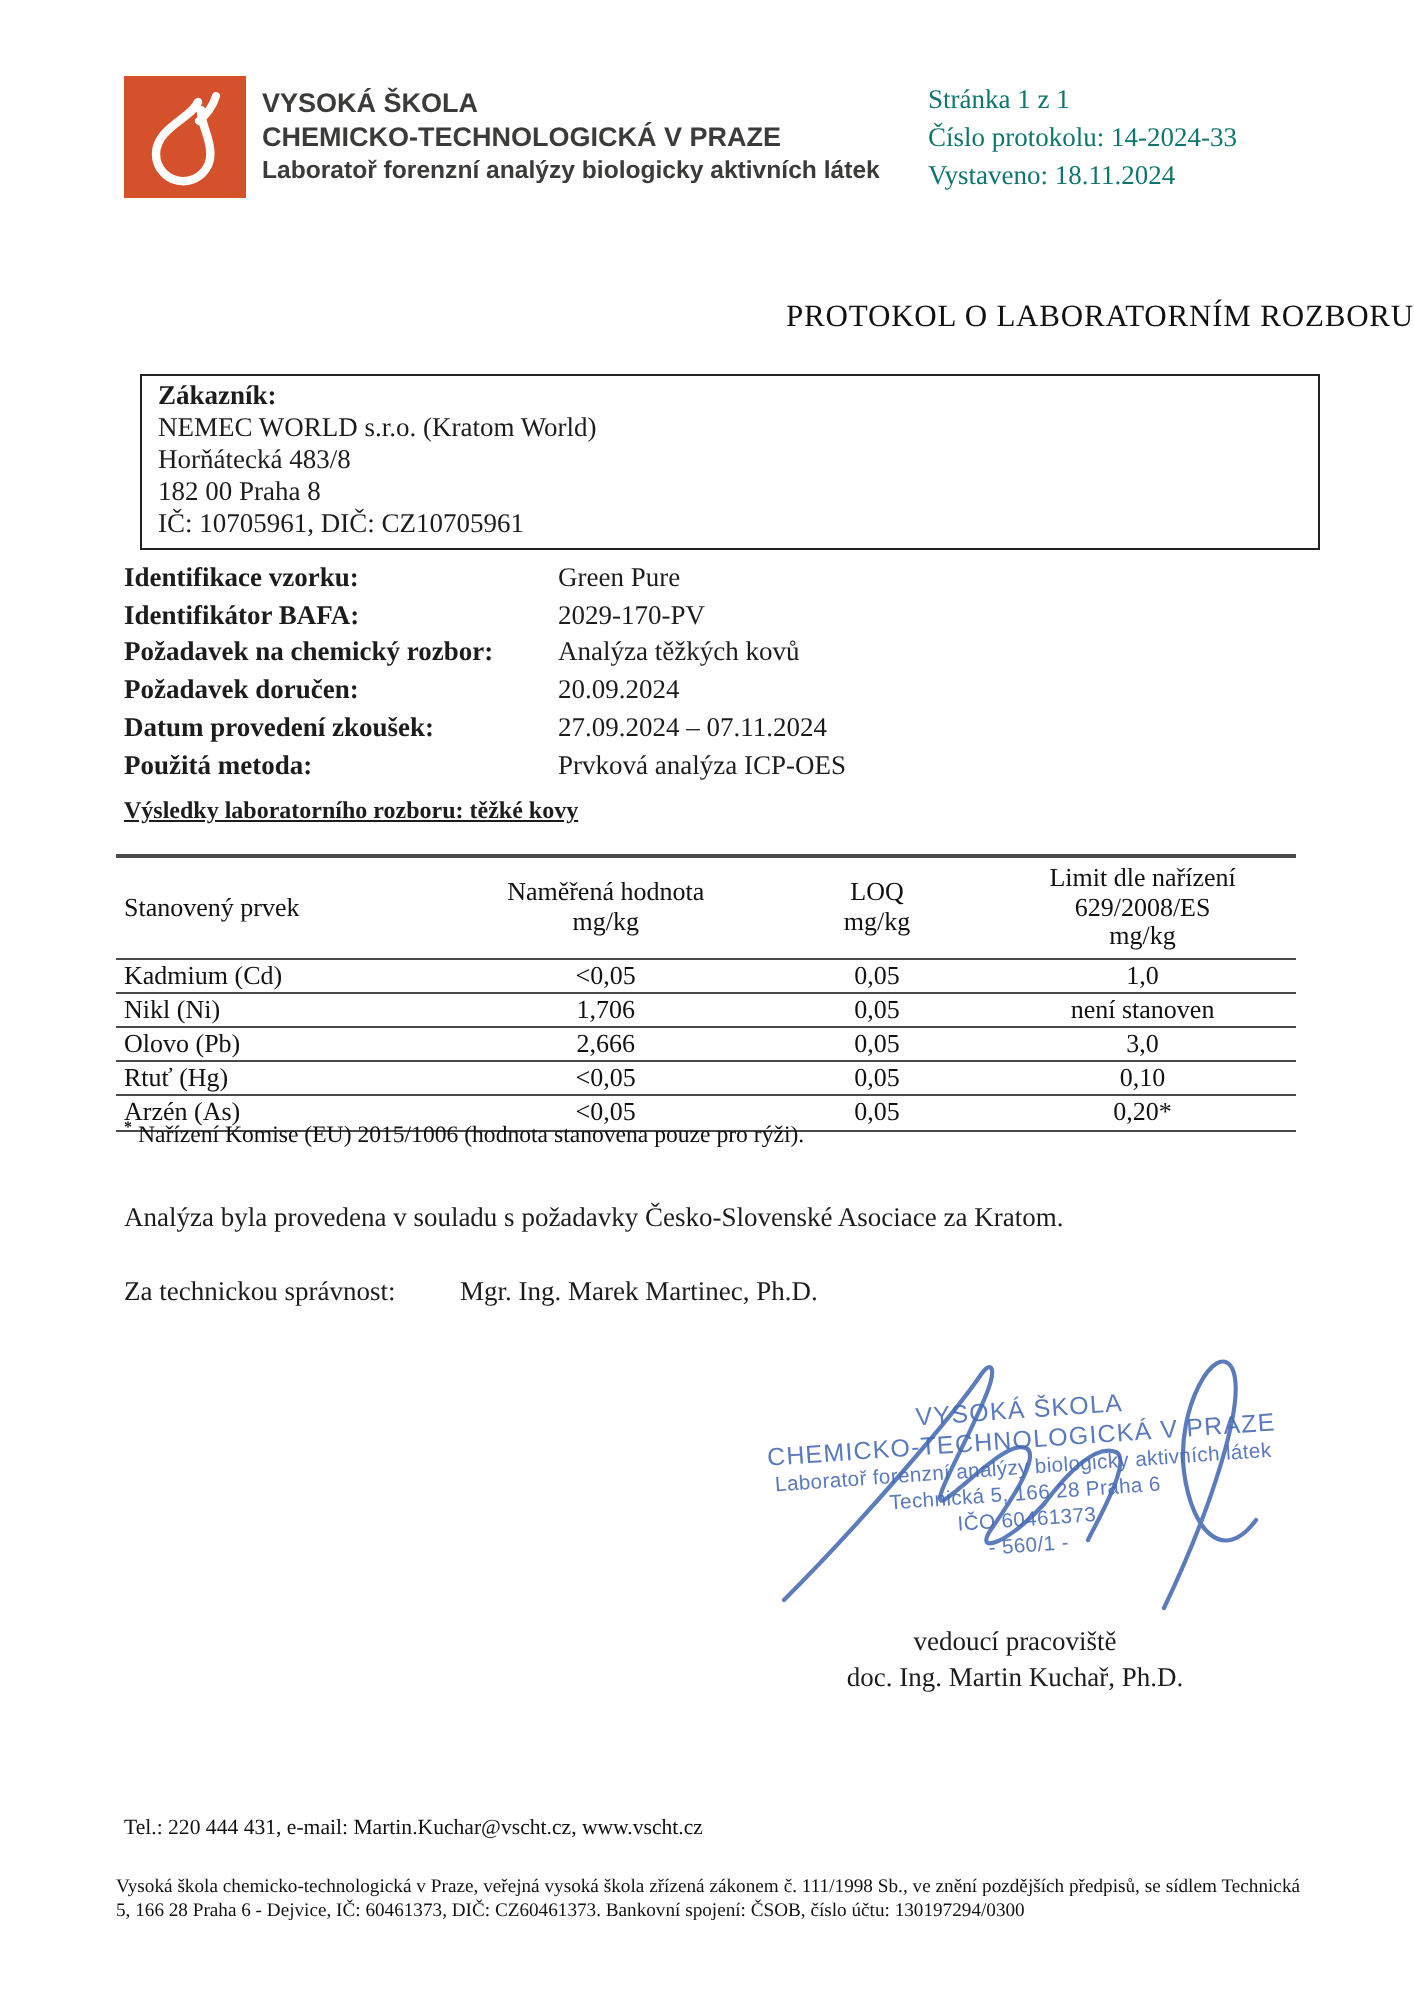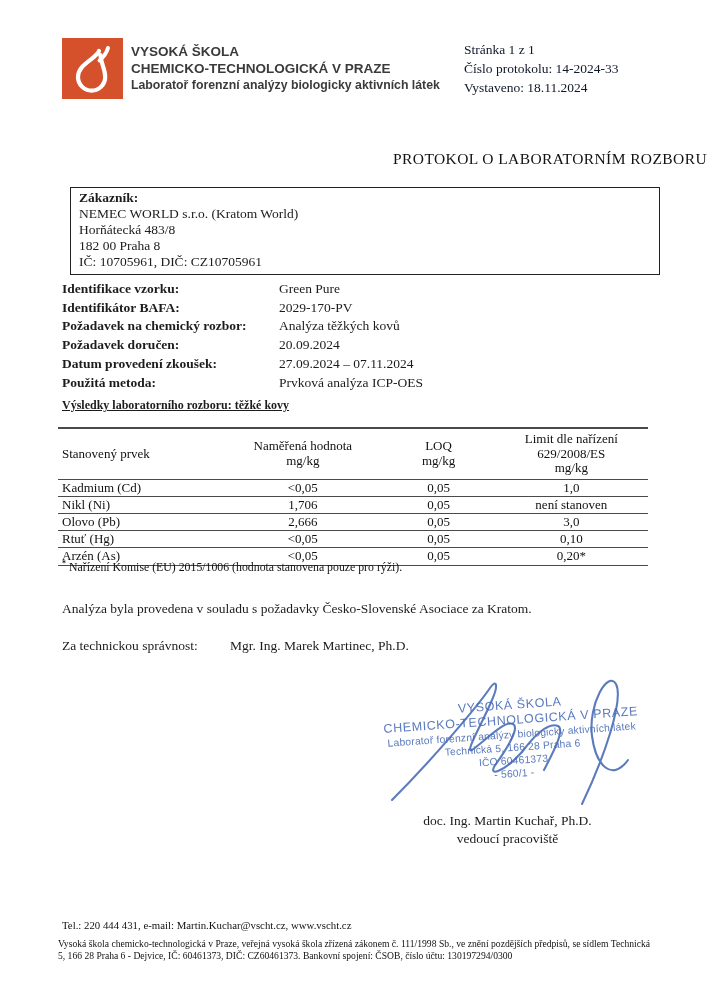--- a/index.html
+++ b/index.html
@@ -9,21 +9,21 @@
   }
   
   .logo{position:absolute;left:62px;top:38px;width:61px;height:61px;background:#d5512c;}
   .logo svg{display:block;}
   .head-text{
     position:absolute;left:131px;top:43px;
     font-family:"Liberation Sans", sans-serif;color:#3b3b3a;line-height:17px;
   }
   .head-text .l1,.head-text .l2{font-weight:bold;font-size:13.5px;}
   .head-text .l3{font-weight:bold;font-size:12.3px;}
-  .head-meta{position:absolute;left:464px;top:40px;font-size:13.5px;line-height:19px;color:#0f172a;}
+  .head-meta{position:absolute;left:464px;top:40px;font-size:13.5px;line-height:19px;color:#0f766e;}
   
   .doc-title{
     position:absolute;left:0;top:150px;width:707px;text-align:right;
     font-size:15.5px;letter-spacing:.4px;color:#111;
   }
   
   .customer{
     position:absolute;left:58px;top:187px;width:572px;
     border:1.3px solid #222;padding:2px 8px 4px 8px;
     font-size:13.5px;line-height:15.9px;margin-left:12px;
@@ -64,21 +64,21 @@
   .stamp{
     position:absolute;left:362px;top:698px;width:300px;text-align:center;
     font-family:"Liberation Sans", sans-serif;color:#4468b4;opacity:.88;
     transform:rotate(-4deg);line-height:13.5px;
   }
   .stamp .s1{font-size:12.5px;letter-spacing:.6px;line-height:15px;}
   .stamp .s2{font-size:10.3px;letter-spacing:.2px;line-height:13px;}
   .signature{position:absolute;left:372px;top:662px;width:290px;height:150px;pointer-events:none;}
   .signatory{position:absolute;left:380px;top:812px;width:255px;text-align:center;font-size:13.5px;line-height:17.5px;}
   
-  .contact{position:absolute;left:62px;top:908px;font-size:10.8px;color:#111;margin-top:11px;}
+  .contact{position:absolute;left:62px;top:908px;font-size:10.8px;color:#111;}
   .legal{
     position:absolute;left:58px;top:938px;width:592px;
     font-size:9.6px;line-height:11.6px;text-align:justify;color:#111;
   }
 </style>
 </head>
 <body>
 
 <div class="logo">
   <span>
@@ -212,18 +212,18 @@
 <div class="stamp">
   <div class="s1">VYSOKÁ ŠKOLA</div>
   <div class="s1">CHEMICKO-TECHNOLOGICKÁ V PRAZE</div>
   <div class="s2">Laboratoř forenzní analýzy biologicky aktivních látek</div>
   <div class="s2">Technická 5, 166 28 Praha 6</div>
   <div class="s2">IČO 60461373</div>
   <div class="s2">- 560/1 -</div>
 </div>
 
 <div class="signatory">
+  <div>vedoucí pracoviště</div>
   <div>doc. Ing. Martin Kuchař, Ph.D.</div>
-  <div>vedoucí pracoviště</div>
 </div>
 
 <div class="contact">Tel.: 220 444 431, e-mail: Martin.Kuchar@vscht.cz, www.vscht.cz</div>
 <div class="legal">Vysoká škola chemicko-technologická v Praze, veřejná vysoká škola zřízená zákonem č. 111/1998 Sb., ve znění pozdějších předpisů, se sídlem Technická 5, 166 28 Praha 6 - Dejvice, IČ: 60461373, DIČ: CZ60461373. Bankovní spojení: ČSOB, číslo účtu: 130197294/0300</div>
 
 </body></html>

